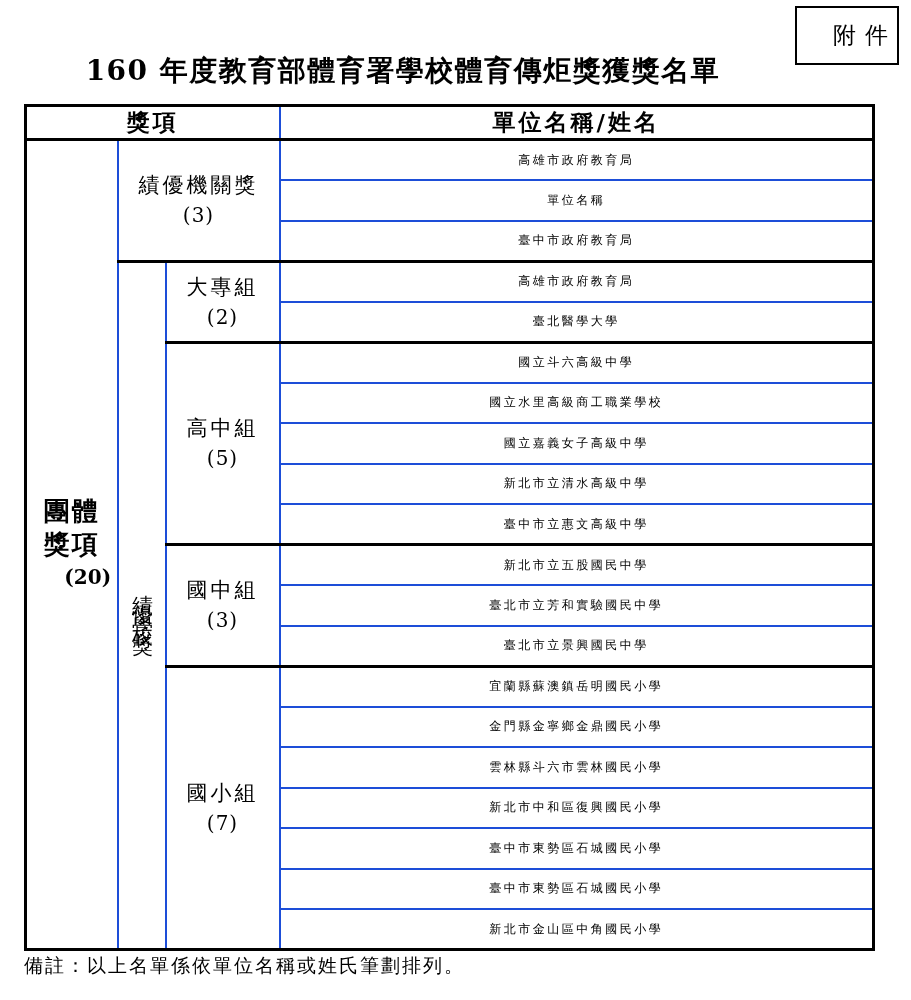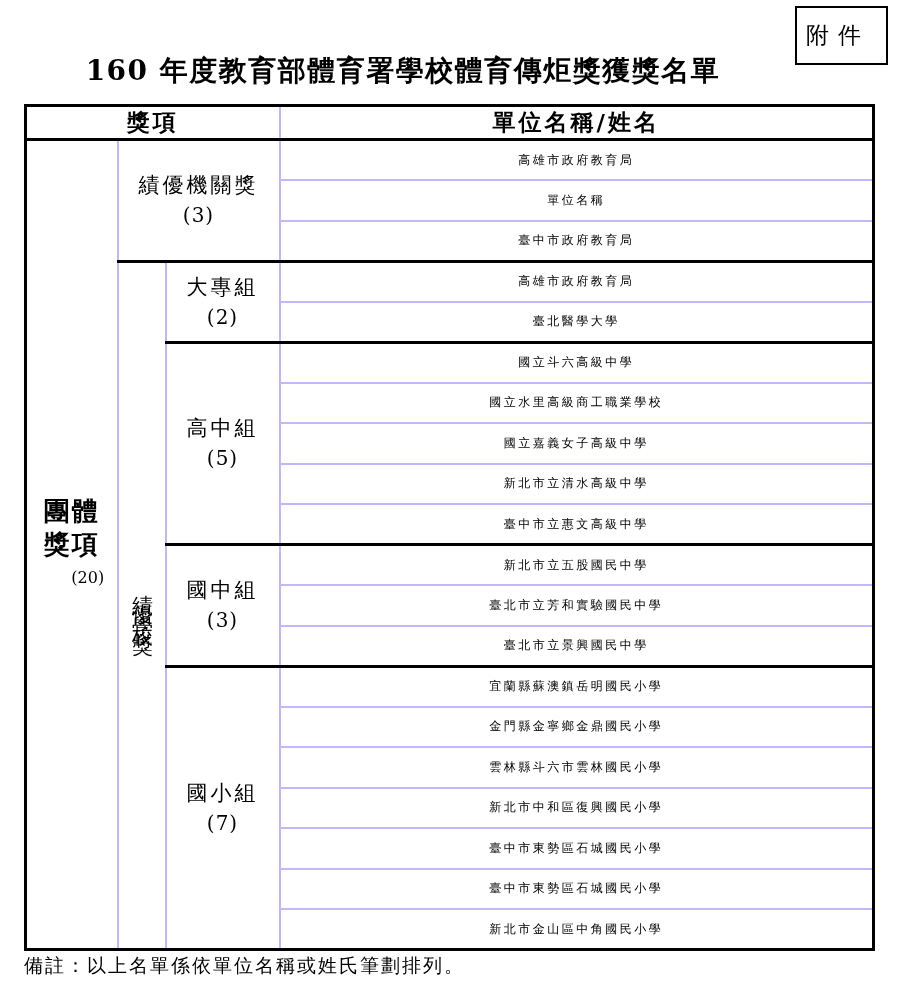--- a/index.html
+++ b/index.html
@@ -8,23 +8,23 @@
     position:relative;
     width:911px; height:1000px;
     font-family:"DejaVu Serif","Liberation Serif",serif;
     color:#000;
     overflow:hidden;
   }
 
   
   .attachment-box {
     position:absolute; left:795px; top:6px;
-    width:93px; height:59px;
+    width:104px; height:59px;
     border:2px solid #000;
-    display:flex; align-items:center; justify-content:flex-start;
+    display:flex; align-items:center; justify-content:flex-end;
   }
   .attachment-box span{
     font-size:23px; letter-spacing:9px; text-indent:9px;
     font-weight:500;
   }
 
   
   .doc-title {
     position:absolute; left:23px; top:52px; width:760px;
     text-align:center;
@@ -34,39 +34,39 @@
 
   
   table.award {
     position:absolute; left:24px; top:104px;
     width:848px;
     border-collapse:collapse;
     table-layout:fixed;
     border:3px solid #000;
   }
   table.award th, table.award td {
-    border:2px solid #c4b5fd;
+    border:2px solid #1d4ed8;
     text-align:center; vertical-align:middle;
     padding:0;
     overflow:hidden;
   }
   table.award thead tr { height:33px; }
   table.award tbody tr { height:40.5px; }
   table.award th {
     font-size:23px; font-weight:bold; letter-spacing:3px;
     border-bottom:3px solid #000;
   }
   td.name {
     font-size:12px; letter-spacing:2.5px;
     border-top-width:1.5px; border-bottom-width:1.5px;font-family:Liberation Mono, monospace;
   }
   tr.gstart td { border-top:3px solid #000 !important; }
 
   td.team-cell { font-size:26px; font-weight:bold; line-height:33px; letter-spacing:2px; }
-  td.team-cell .count { font-size:16px; font-weight:normal; letter-spacing:0;margin-left:32px; }
+  td.team-cell .count { font-size:20px; font-weight:bold; letter-spacing:0;margin-left:32px; }
 
   td.vert-cell {
     font-size:21px; letter-spacing:0;
   }
   td.vert-cell span{
     writing-mode:vertical-lr; text-orientation:upright;
     letter-spacing:10px; font-size:21px; line-height:48px;
     display:inline-block;
   }
 

